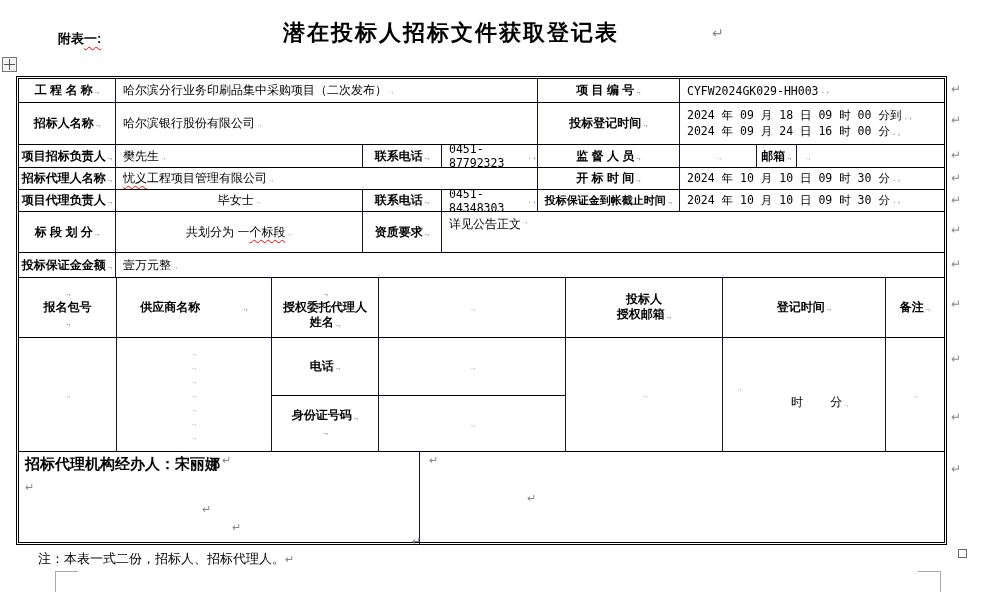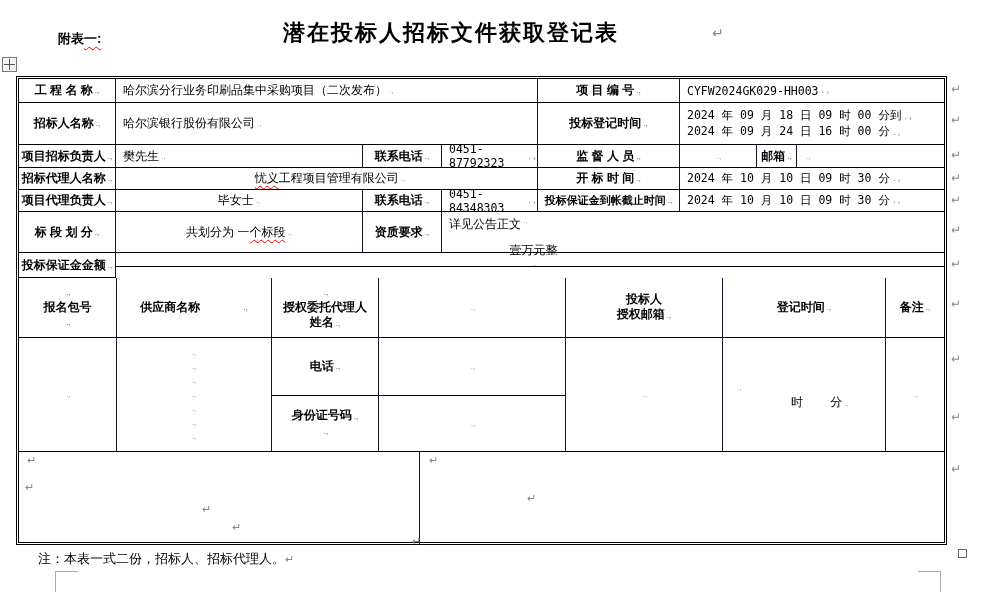--- a/index.html
+++ b/index.html
@@ -118,21 +118,21 @@
         <span class="eoc">.,</span>
     </div>
     <div class="cell val no-r" style="left:778px;top:66px;width:147px;height:23px;">
       <span class="eoc">.,</span>
     </div>
 
     <div class="cell lbl" style="left:0;top:89px;width:97px;height:22px;">
       <span>招标代理人名称</span>
         <span class="eoc">.,</span>
     </div>
-    <div class="cell val" style="left:97px;top:89px;width:422px;height:22px;justify-content:center;">
+    <div class="cell val" style="left:97px;top:89px;width:422px;height:22px;">
       <span class="wavy">忧义</span>
         <span>工程项目管理有限公司</span>
         <span class="eoc">.,</span>
     </div>
     <div class="cell lbl" style="left:519px;top:89px;width:142px;height:22px;">
       <span>开 标 时 间</span>
         <span class="eoc">.,</span>
     </div>
     <div class="cell val mono no-r" style="left:661px;top:89px;width:264px;height:22px;">
       <span>2024 年 10 月 10 日 09 时 30 分</span>
@@ -179,21 +179,21 @@
     </div>
     <div class="cell val topal no-r" style="left:423px;top:133px;width:502px;height:41px;">
       <span>详见公告正文</span>
         <span class="eoc">.,</span>
     </div>
 
     <div class="cell lbl" style="left:0;top:174px;width:97px;height:25px;">
       <span>投标保证金金额</span>
         <span class="eoc">.,</span>
     </div>
-    <div class="cell val no-r" style="left:97px;top:163px;width:828px;height:25px;flex-direction:column;">
+    <div class="cell val no-r" style="left:97px;top:174px;width:828px;height:25px;">
       <span>壹万元整</span>
         <span class="eoc">.,</span>
     </div>
 
     <div class="cell lbl col" style="left:0;top:199px;width:98px;height:60px;">
       <span class="eoc">.,</span>
       <span>报名包号</span>
       <span class="eoc">.,</span>
     </div>
     <div class="cell lbl" style="left:98px;top:199px;width:155px;height:60px;gap:41px;">
@@ -252,20 +252,21 @@
     </div>
     <div class="cell col" style="left:704px;top:259px;width:163px;height:114px;align-items:stretch;">
       <div style="padding-left:12px;"><span class="eoc">.,</span></div>
       <div style="padding-left:68px;"><span class="sp2">时 分</span><span class="eoc">.,</span></div>
     </div>
     <div class="cell ctr no-r" style="left:867px;top:259px;width:58px;height:114px;">
       <span class="eoc">.,</span>
     </div>
 
     <div class="cell no-b" style="left:0;top:373px;width:401px;height:93px;align-items:flex-start;padding:3px 6px;">
+      <span class="biglbl">招标代理机构经办人：宋丽娜</span>
         <span class="para" style="margin-left:2px;">↵</span>
     </div>
     <span class="abs para" style="left:6px;top:403px;">↵</span>
     <span class="abs para" style="left:183px;top:425px;">↵</span>
     <span class="abs para" style="left:213px;top:443px;">↵</span>
     <span class="abs para" style="left:393px;top:457px;">↵</span>
     <div class="cell no-b no-r" style="left:401px;top:373px;width:524px;height:93px;align-items:flex-start;padding:3px 6px;">
         <span class="para" style="margin-left:3px;">↵</span>
     </div>
     <span class="abs para" style="left:508px;top:414px;">↵</span>

